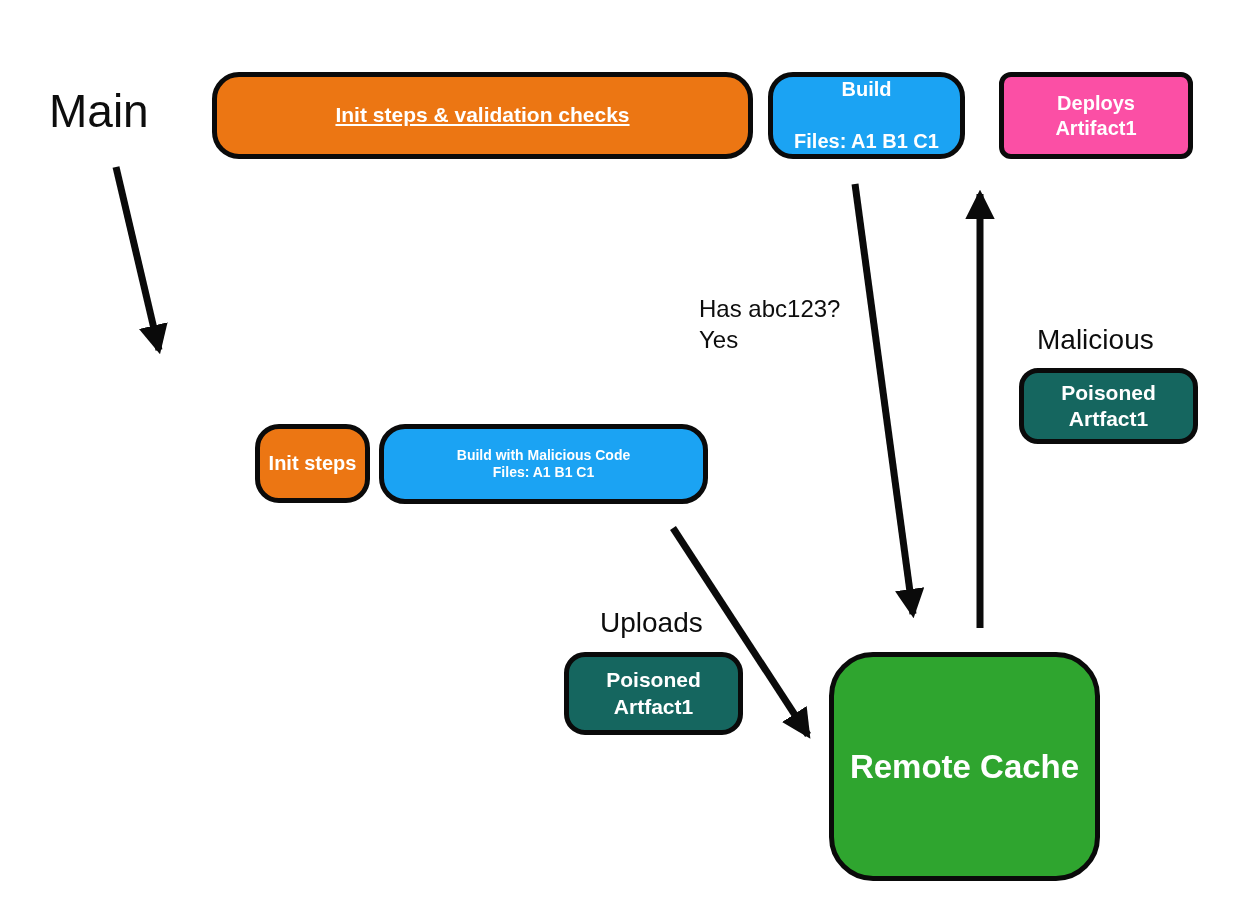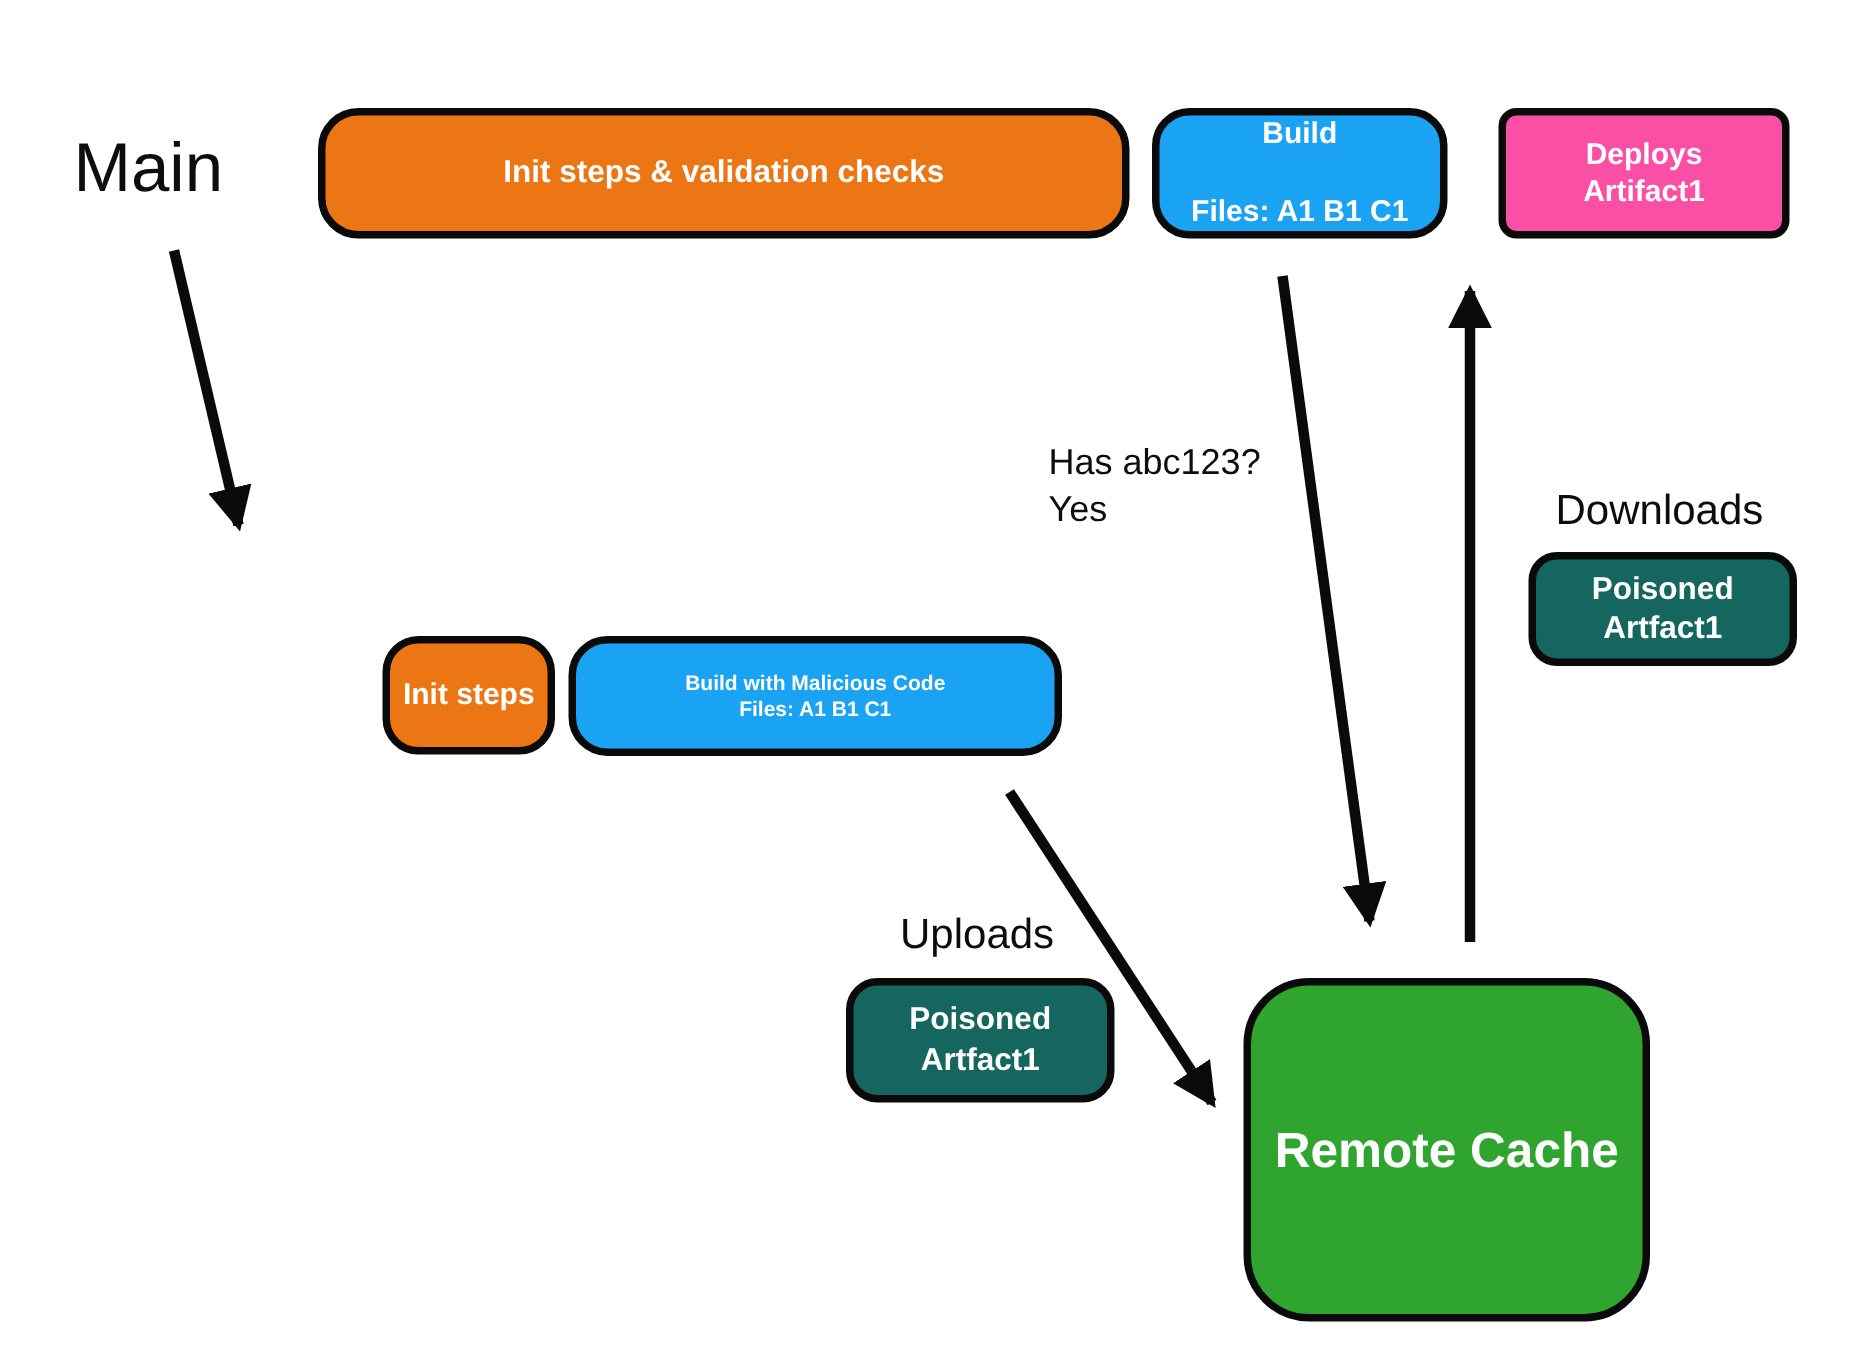--- a/index.html
+++ b/index.html
@@ -30,21 +30,21 @@
     display:flex;
     flex-direction:column;
     align-items:center;
     justify-content:center;
     text-align:center;
     line-height:1.25;
   }
   .node .ln{white-space:nowrap;}
   .n-init-validation{
     left:196px;top:72px;width:541px;height:87px;
-    background:var(--orange);border-radius:27px;font-size:21px;
+    background:var(--orange);border-radius:27px;font-size:21px;text-decoration:underline;
   }
   .n-build{
     left:752px;top:72px;width:197px;height:87px;
     background:var(--blue);border-radius:25px;font-size:20px;justify-content:space-between;
   }
   .n-deploys{
     left:983px;top:72px;width:194px;height:87px;
     background:var(--pink);border-radius:12px;font-size:20px;
   }
   .n-init-steps{
@@ -95,21 +95,21 @@
     </defs>
     <path d="M100,167 L143,350" stroke="#0A0A0A" stroke-width="7" fill="none" marker-end="url(#ah)"></path>
     <path d="M839,184 L897,614" stroke="#0A0A0A" stroke-width="7" fill="none" marker-end="url(#ah)"></path>
     <path d="M964,628 L964,194" stroke="#0A0A0A" stroke-width="7" fill="none" marker-end="url(#ah)"></path>
     <path d="M657,528 L792,735" stroke="#0A0A0A" stroke-width="7" fill="none" marker-end="url(#ah)"></path>
   </svg>
 
   <div class="free-label l-main">Main</div>
   <div class="free-label l-hasabc">Has abc123?
 Yes</div>
-  <div class="free-label l-downloads">Downloads</div>
+  <div class="free-label l-downloads">Malicious</div>
   <div class="free-label l-uploads">Uploads</div>
 
   <div class="node n-init-validation">
     <span class="ln">Init steps &amp; validation checks</span>
   </div>
 
   <div class="node n-build">
     <span class="ln">Build</span>
     <span class="ln">Files: A1 B1 C1</span>
   </div>

